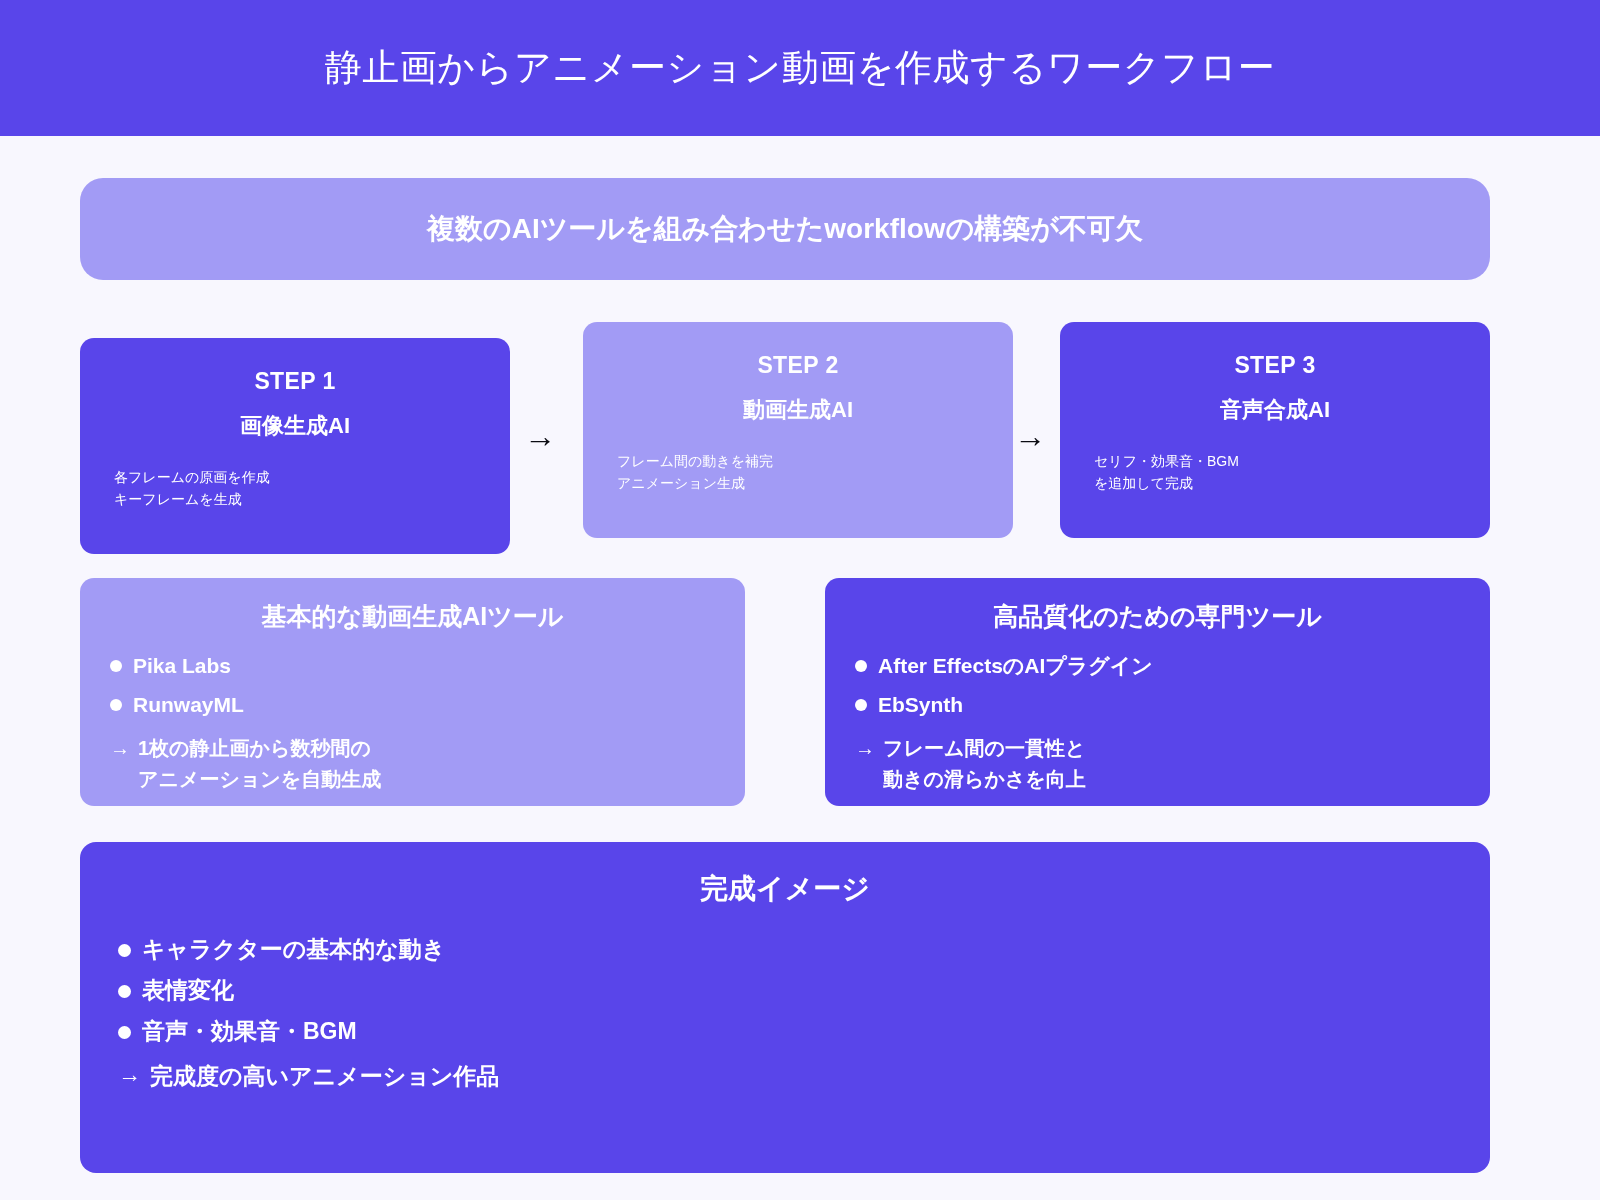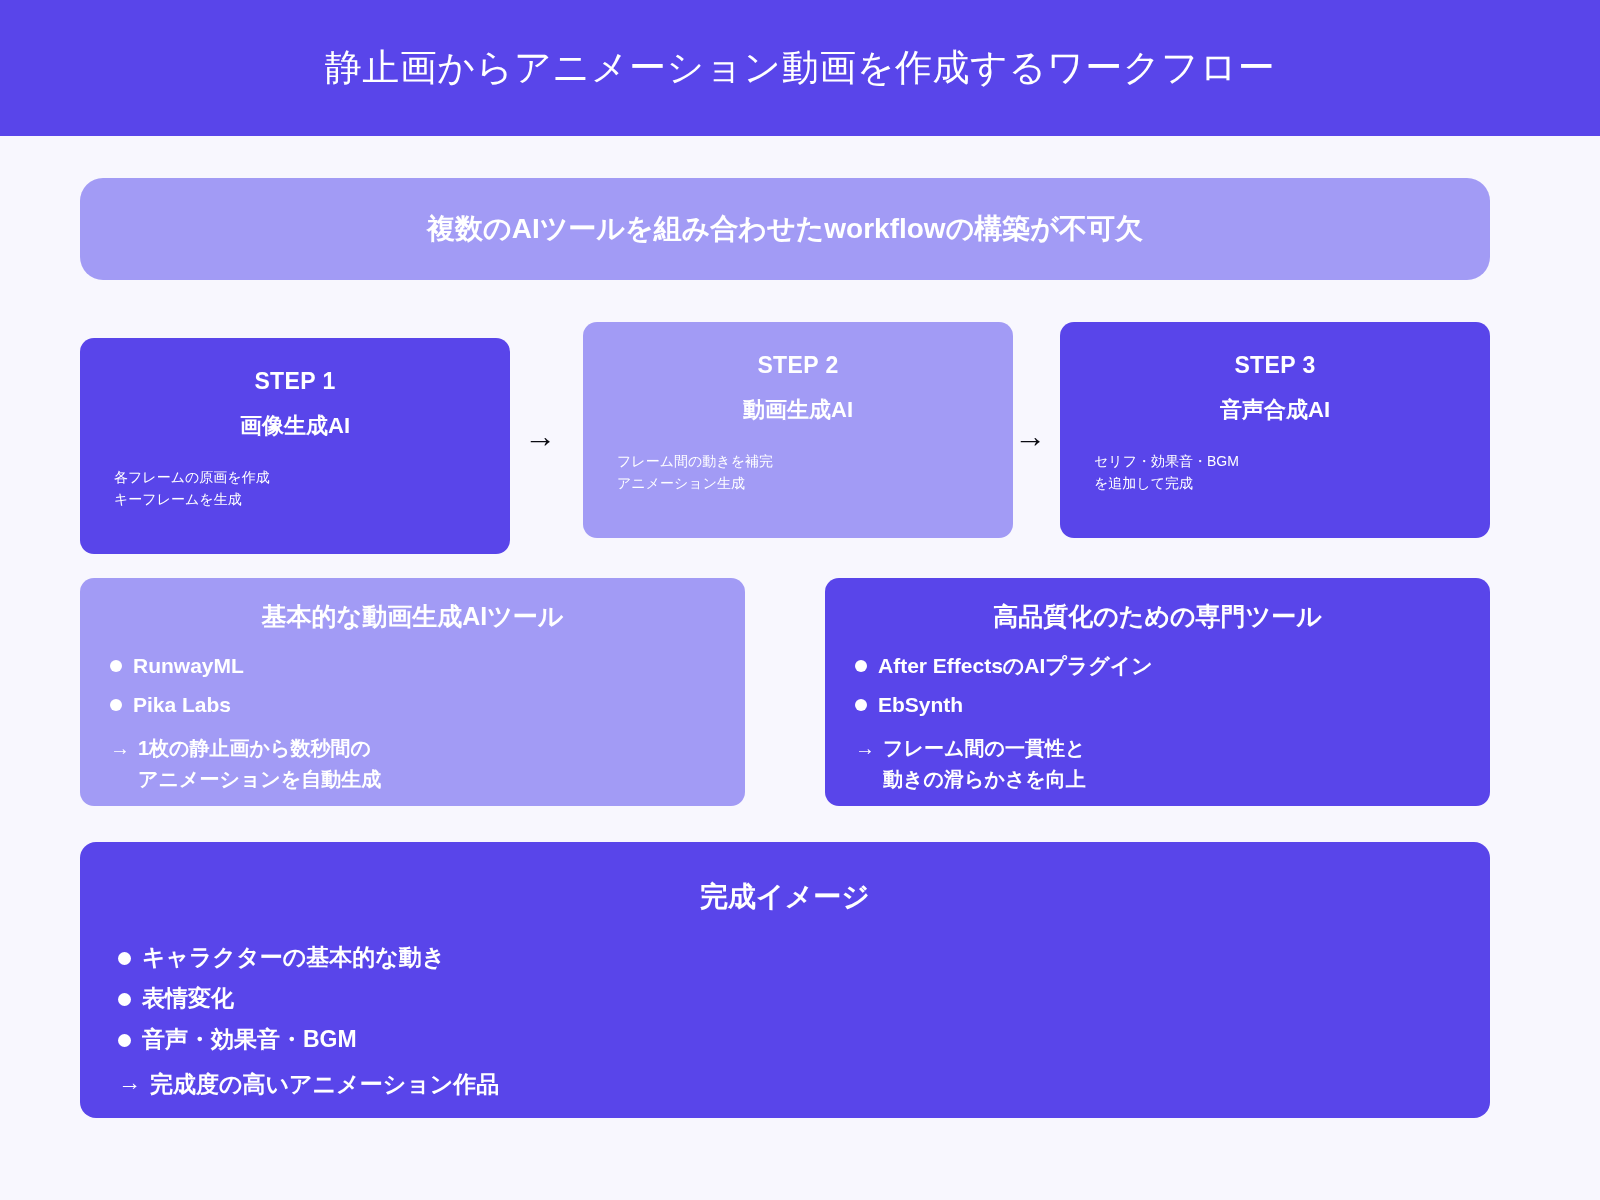--- a/index.html
+++ b/index.html
@@ -179,24 +179,24 @@
     margin-right: 8px;
     font-size: 20px;
   }
 
   
   .result-panel {
     position: absolute;
     left: 80px;
     top: 842px;
     width: 1410px;
-    height: 276px;
+    height: 331px;
     background: #5945EA;
     border-radius: 16px;
-    padding: 36px 38px 0 38px;
+    padding: 28px 38px 0 38px;
   }
   .result-title {
     color: #FFFFFF;
     font-size: 28px;
     font-weight: bold;
     text-align: center;
     margin-bottom: 30px;
   }
   .result-line {
     color: #FFFFFF;
@@ -258,25 +258,25 @@
     </div>
 
   </div>
 
   <div class="tools-row">
 
     <div class="tool-panel light left">
       <div class="panel-title">基本的な動画生成AIツール</div>
       <div class="bullet-line">
         <span class="bullet-dot"></span>
-        <span>RunwayML</span>
+        <span>Pika Labs</span>
       </div>
       <div class="bullet-line">
         <span class="bullet-dot"></span>
-        <span>Pika Labs</span>
+        <span>RunwayML</span>
       </div>
       <div class="note-line">
         <span class="note-arrow">→</span>
         <span>
           <span>1枚の静止画から数秒間の</span><br>
           <span>アニメーションを自動生成</span>
         </span>
       </div>
     </div>
 

